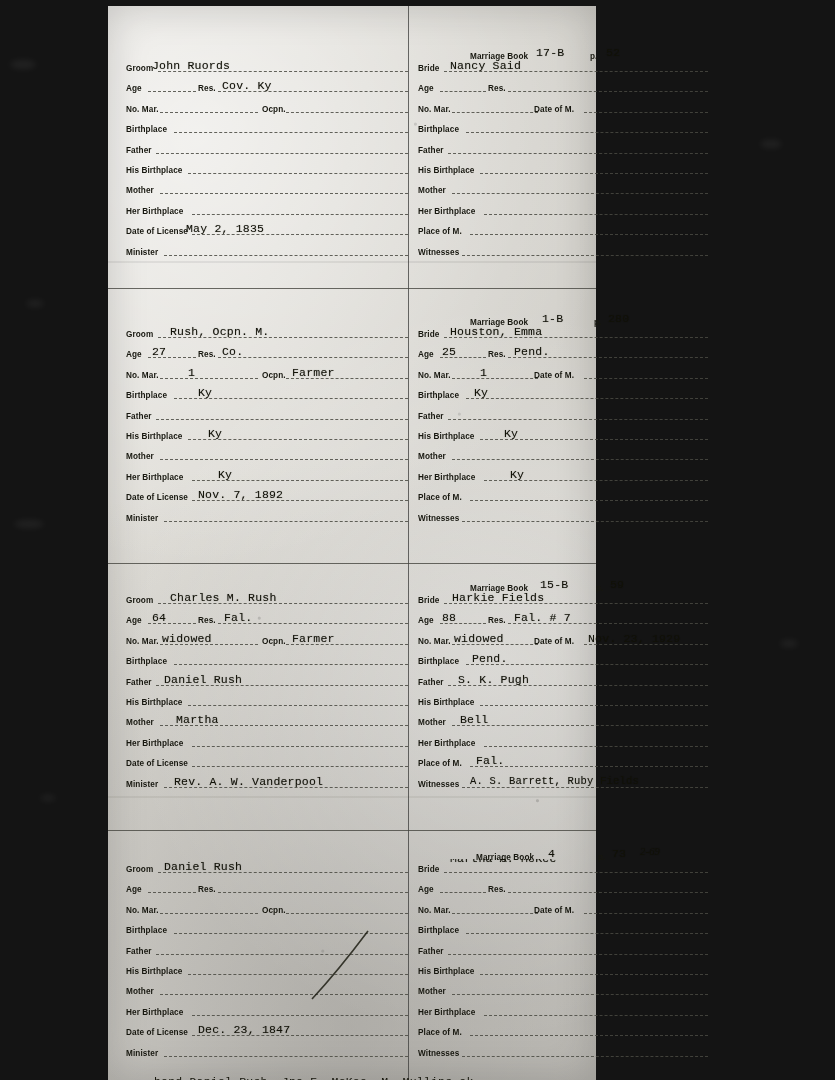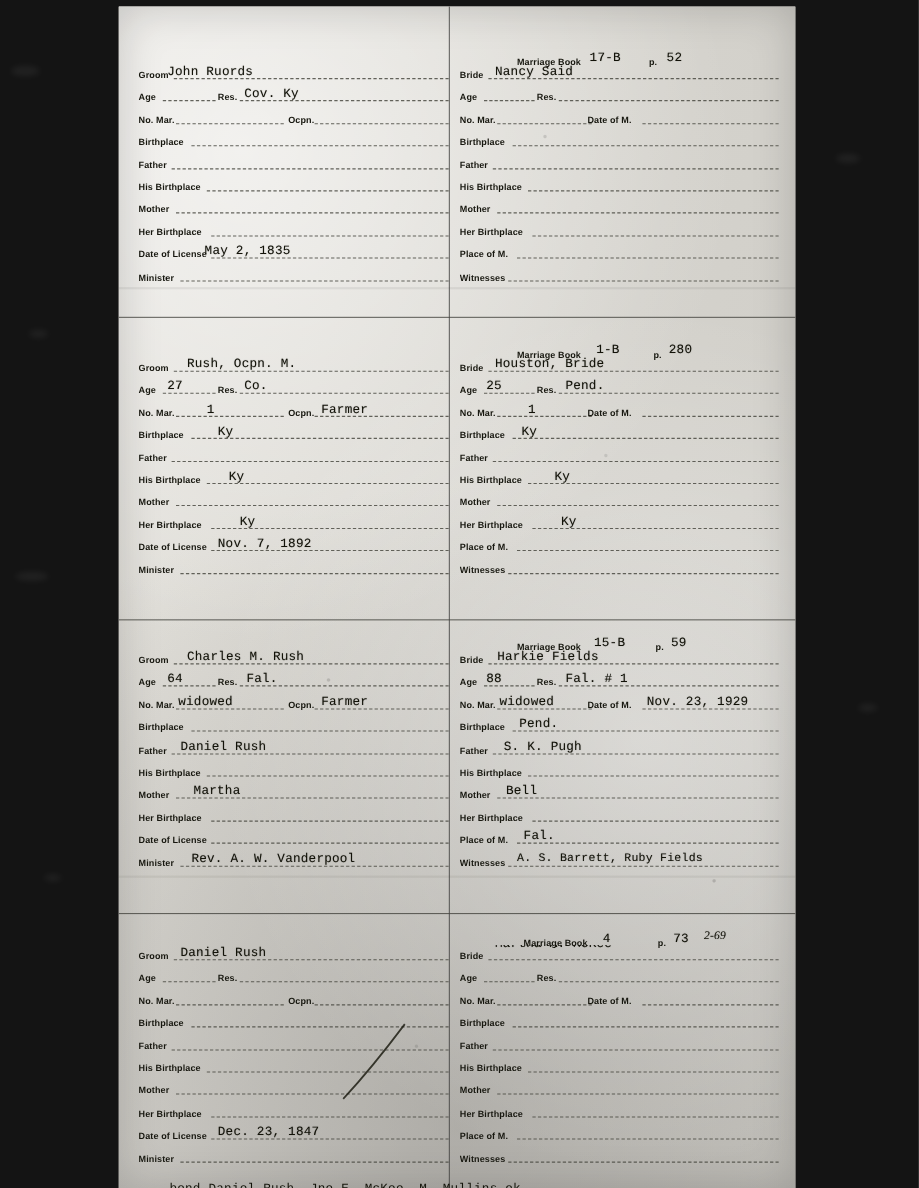--- a/index.html
+++ b/index.html
@@ -19,21 +19,21 @@
     width: 835px;
     height: 1080px;
     background: #141414;
   }
 
   
   #card {
     position: absolute;
     left: 108px;
     top: 6px;
-    width: 615px;
+    width: 488px;
     height: 1074px;
     background: #d9d7d2;
     background-image:
       radial-gradient(circle at 18% 12%, rgba(255,255,255,0.55), rgba(255,255,255,0) 42%),
       radial-gradient(circle at 78% 62%, rgba(255,255,255,0.35), rgba(255,255,255,0) 48%),
       radial-gradient(circle at 50% 95%, rgba(130,128,124,0.45), rgba(255,255,255,0) 55%),
       linear-gradient(105deg, #e7e5e0 0%, #dedcd6 30%, #d4d2cc 60%, #cfcdc7 100%);
     box-shadow: inset 0 0 40px rgba(0,0,0,0.18);
     text-decoration: underline;
   }
@@ -373,21 +373,21 @@
           <span class="lbl">Minister</span>
           <span class="dots" style="left:38px;"></span>
           <span class="val" style="left:44px;"></span>
         </div>
       </div>
 
       <div class="col col-right" style="top:10px;">
         <div class="row">
           <span class="lbl">Bride</span>
           <span class="dots" style="left:26px;"></span>
-          <span class="val" style="left:32px;">Houston, Bride</span>
+          <span class="val" style="left:32px;">Houston, Emma</span>
         </div>
         <div class="row">
           <span class="lbl">Age</span>
           <span class="dots" style="left:22px; right:222px;"></span>
           <span class="lbl" style="left:70px;">Res.</span>
           <span class="dots" style="left:90px;"></span>
           <span class="val" style="left:24px;">25</span>
           <span class="val" style="left:96px;">Pend.</span>
         </div>
         <div class="row">
@@ -508,21 +508,21 @@
           <span class="lbl">Bride</span>
           <span class="dots" style="left:26px;"></span>
           <span class="val" style="left:34px;">Harkie Fields</span>
         </div>
         <div class="row">
           <span class="lbl">Age</span>
           <span class="dots" style="left:22px; right:222px;"></span>
           <span class="lbl" style="left:70px;">Res.</span>
           <span class="dots" style="left:90px;"></span>
           <span class="val" style="left:24px;">88</span>
-          <span class="val" style="left:96px;">Fal. # 1</span>
+          <span class="val" style="left:96px;">Fal. # 7</span>
         </div>
         <div class="row">
           <span class="lbl">No. Mar.</span>
           <span class="dots" style="left:34px; right:170px;"></span>
           <span class="lbl" style="left:116px;">Date of M.</span>
           <span class="dots" style="left:166px;"></span>
           <span class="val" style="left:36px;">widowed</span>
           <span class="val" style="left:170px;">Nov. 23, 1929</span>
         </div>
         <div class="row">

